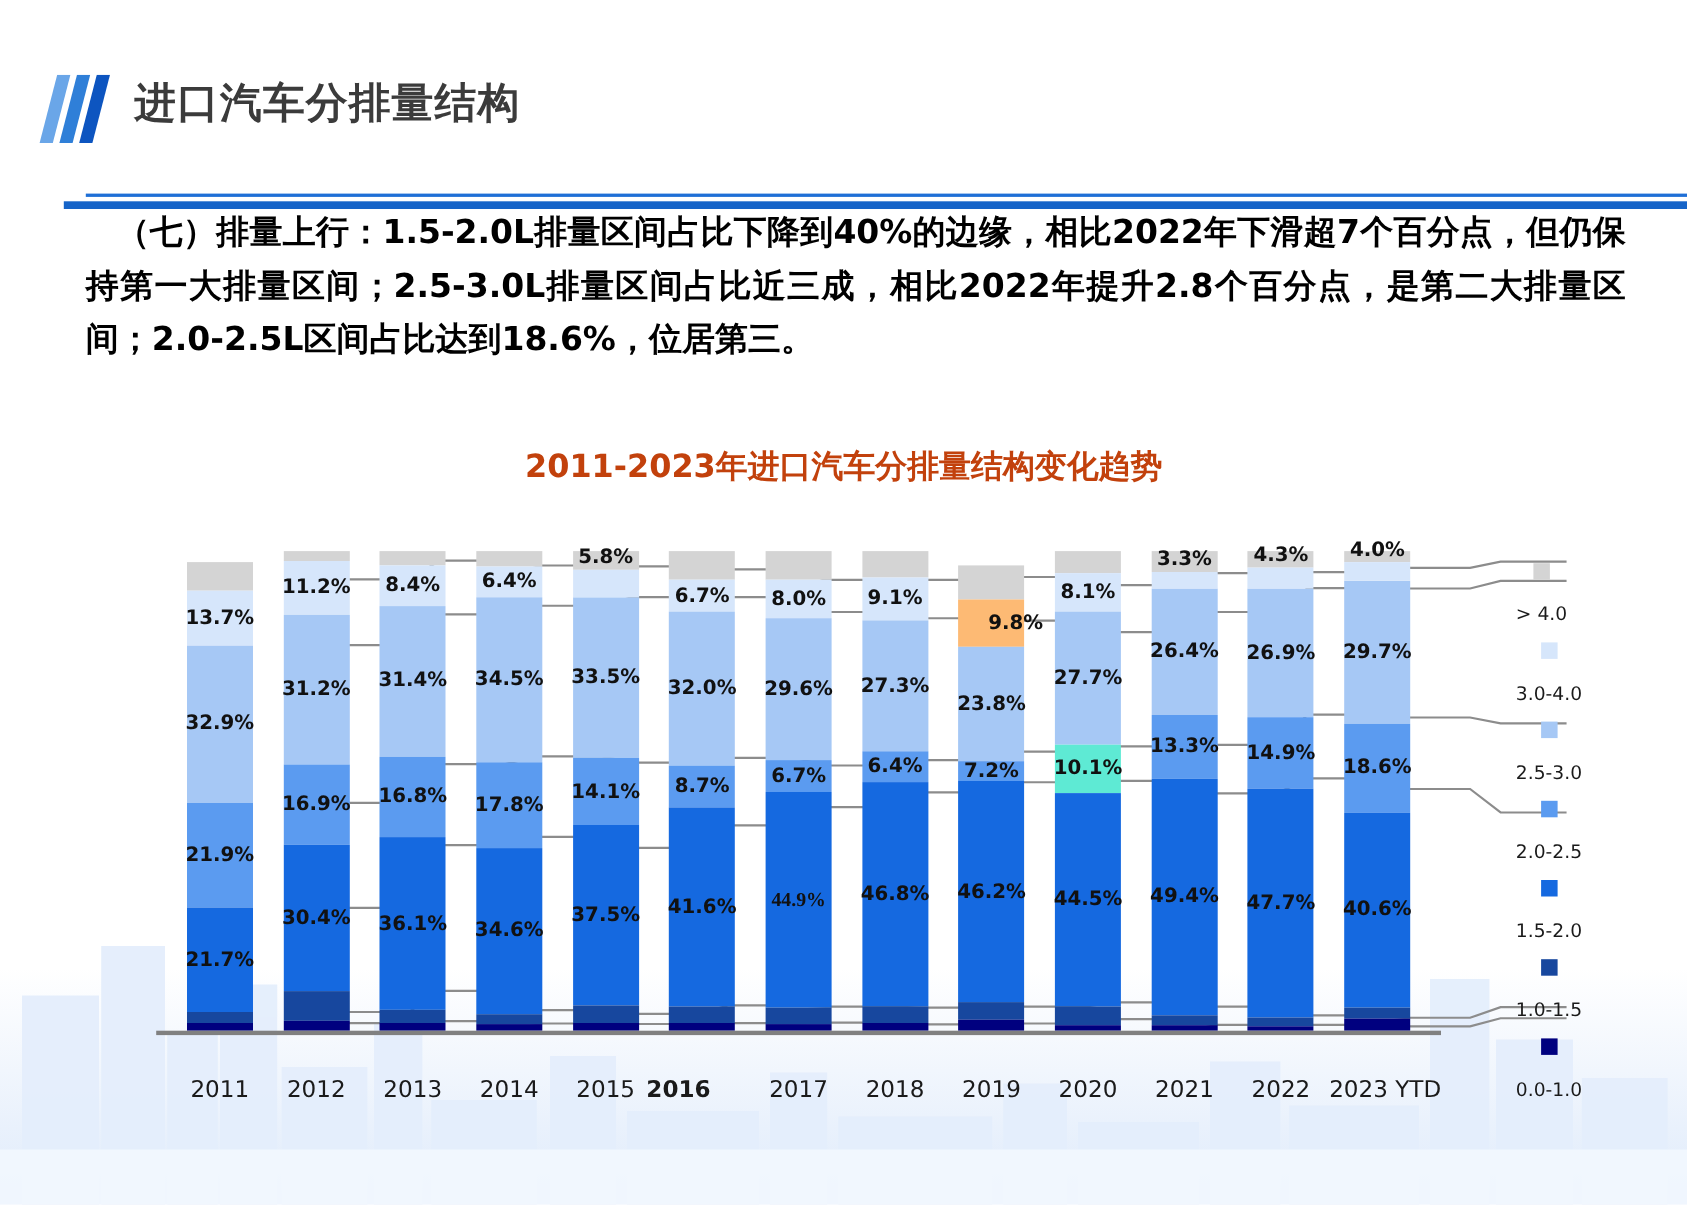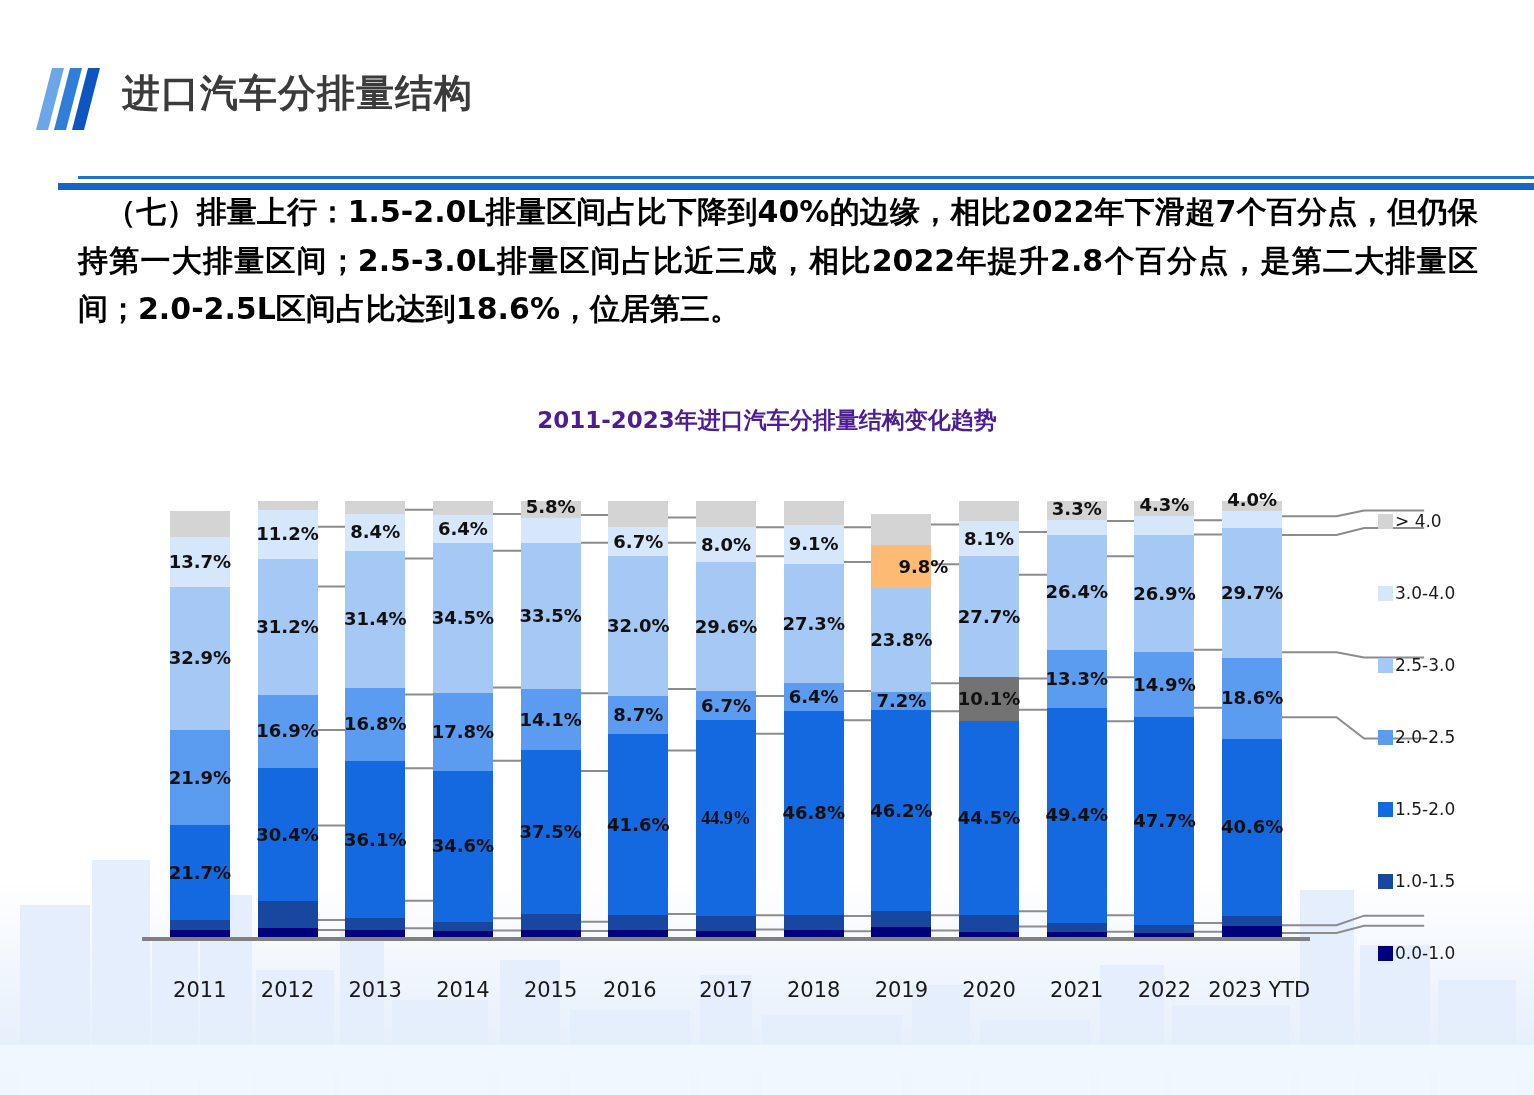--- a/index.html
+++ b/index.html
@@ -34,21 +34,21 @@
     font-family:"DejaVu Sans","Liberation Sans",sans-serif;
     font-size:30px; font-weight:bold; color:#000;
     line-height:1.62; text-align:justify; text-indent:28px;
   }
 
   
   #chart-title {
     position:absolute; left:0; top:405px; width:1534px;
     text-align:center; z-index:3;
     font-family:"DejaVu Sans","Liberation Sans",sans-serif;
-    font-size:23px; font-weight:bold; color:#4c1d95;
+    font-size:29px; font-weight:bold; color:#c2410c;
   }
 
   
   #chart { position:absolute; left:0; top:470px; width:1534px; height:560px; z-index:2; }
   #plot { position:absolute; left:142px; top:0px; width:1168px; height:500px; }
   #axis-line { position:absolute; left:0; bottom:29px; width:1168px; height:4px; background:#808080; }
 
   .bar-col {
     position:absolute; bottom:33px; width:60px;
     display:flex; flex-direction:column-reverse;
@@ -68,21 +68,21 @@
     font-size:21px; color:#1a1a1a; font-weight:normal;
     font-family:"DejaVu Sans","Liberation Sans",sans-serif;
     white-space:nowrap;
   }
 
   
   #connectors { position:absolute; left:142px; top:0; width:1168px; height:500px; pointer-events:none; }
 
   
   #legend { position:absolute; left:1378px; top:512px; width:150px; z-index:4; }
-  .legend-row { position:absolute; display:flex; align-items:center; gap:2px; height:18px; }
+  .legend-row { position:absolute; display:flex; align-items:center; gap:22px; height:18px;flex-direction:column; }
   .legend-swatch { width:15px; height:15px; flex:0 0 auto; }
   .legend-text {
     font-size:17px; color:#1a1a1a;
     font-family:"DejaVu Sans","Liberation Sans",sans-serif;
     white-space:nowrap;
   }
 </style>
 </head>
 <body>
 
@@ -297,21 +297,21 @@
             <span class="lbl">9.8%</span>
           </div>
           <div class="seg hide-label" style="height: 30.956px; background: rgb(212, 212, 212);"></div>
         </div>
         <div class="bar-col" style="left: 817.077px;">
           <div class="seg hide-label" style="height: 5.232px; background: rgb(0, 0, 127);"></div>
           <div class="seg hide-label" style="height: 16.568px; background: rgb(23, 71, 158);"></div>
           <div class="seg" style="height: 194.02px; background: rgb(21, 105, 224);">
             <span class="lbl">44.5%</span>
           </div>
-          <div class="seg" style="height: 44.036px; background: #737373;">
+          <div class="seg" style="height: 44.036px; background: #5eead4;">
             <span class="lbl">10.1%</span>
           </div>
           <div class="seg" style="height: 120.772px; background: rgb(166, 200, 245);">
             <span class="lbl">27.7%</span>
           </div>
           <div class="seg" style="height: 35.316px; background: rgb(214, 230, 251);">
             <span class="lbl">8.1%</span>
           </div>
           <div class="seg hide-label" style="height: 20.056px; background: rgb(212, 212, 212);"></div>
         </div>
@@ -368,21 +368,21 @@
         </div>
       </div>
     <div id="axis-line"></div>
   </div>
   <div class="x-labels" id="x-labels">
       <div class="x-label" style="left: 14px; width: 87.6923px;">2011</div>
       <div class="x-label" style="left: 101.692px; width: 87.6923px;">2012</div>
       <div class="x-label" style="left: 189.385px; width: 87.6923px;">2013</div>
       <div class="x-label" style="left: 277.077px; width: 87.6923px;">2014</div>
       <div class="x-label" style="left: 364.769px; width: 87.6923px;">2015</div>
-      <div class="x-label" style="left: 444px; width: 87.6923px;">2016</div>
+      <div class="x-label" style="left: 431px; width: 87.6923px; font-weight: bold;">2016</div>
       <div class="x-label" style="left: 540.154px; width: 87.6923px;">2017</div>
       <div class="x-label" style="left: 627.846px; width: 87.6923px;">2018</div>
       <div class="x-label" style="left: 715.538px; width: 87.6923px;">2019</div>
       <div class="x-label" style="left: 803.231px; width: 87.6923px;">2020</div>
       <div class="x-label" style="left: 890.923px; width: 87.6923px;">2021</div>
       <div class="x-label" style="left: 978.615px; width: 87.6923px;">2022</div>
       <div class="x-label" style="left: 1066.31px; width: 87.6923px;">2023 YTD</div>
     </div>
 </div>
 

